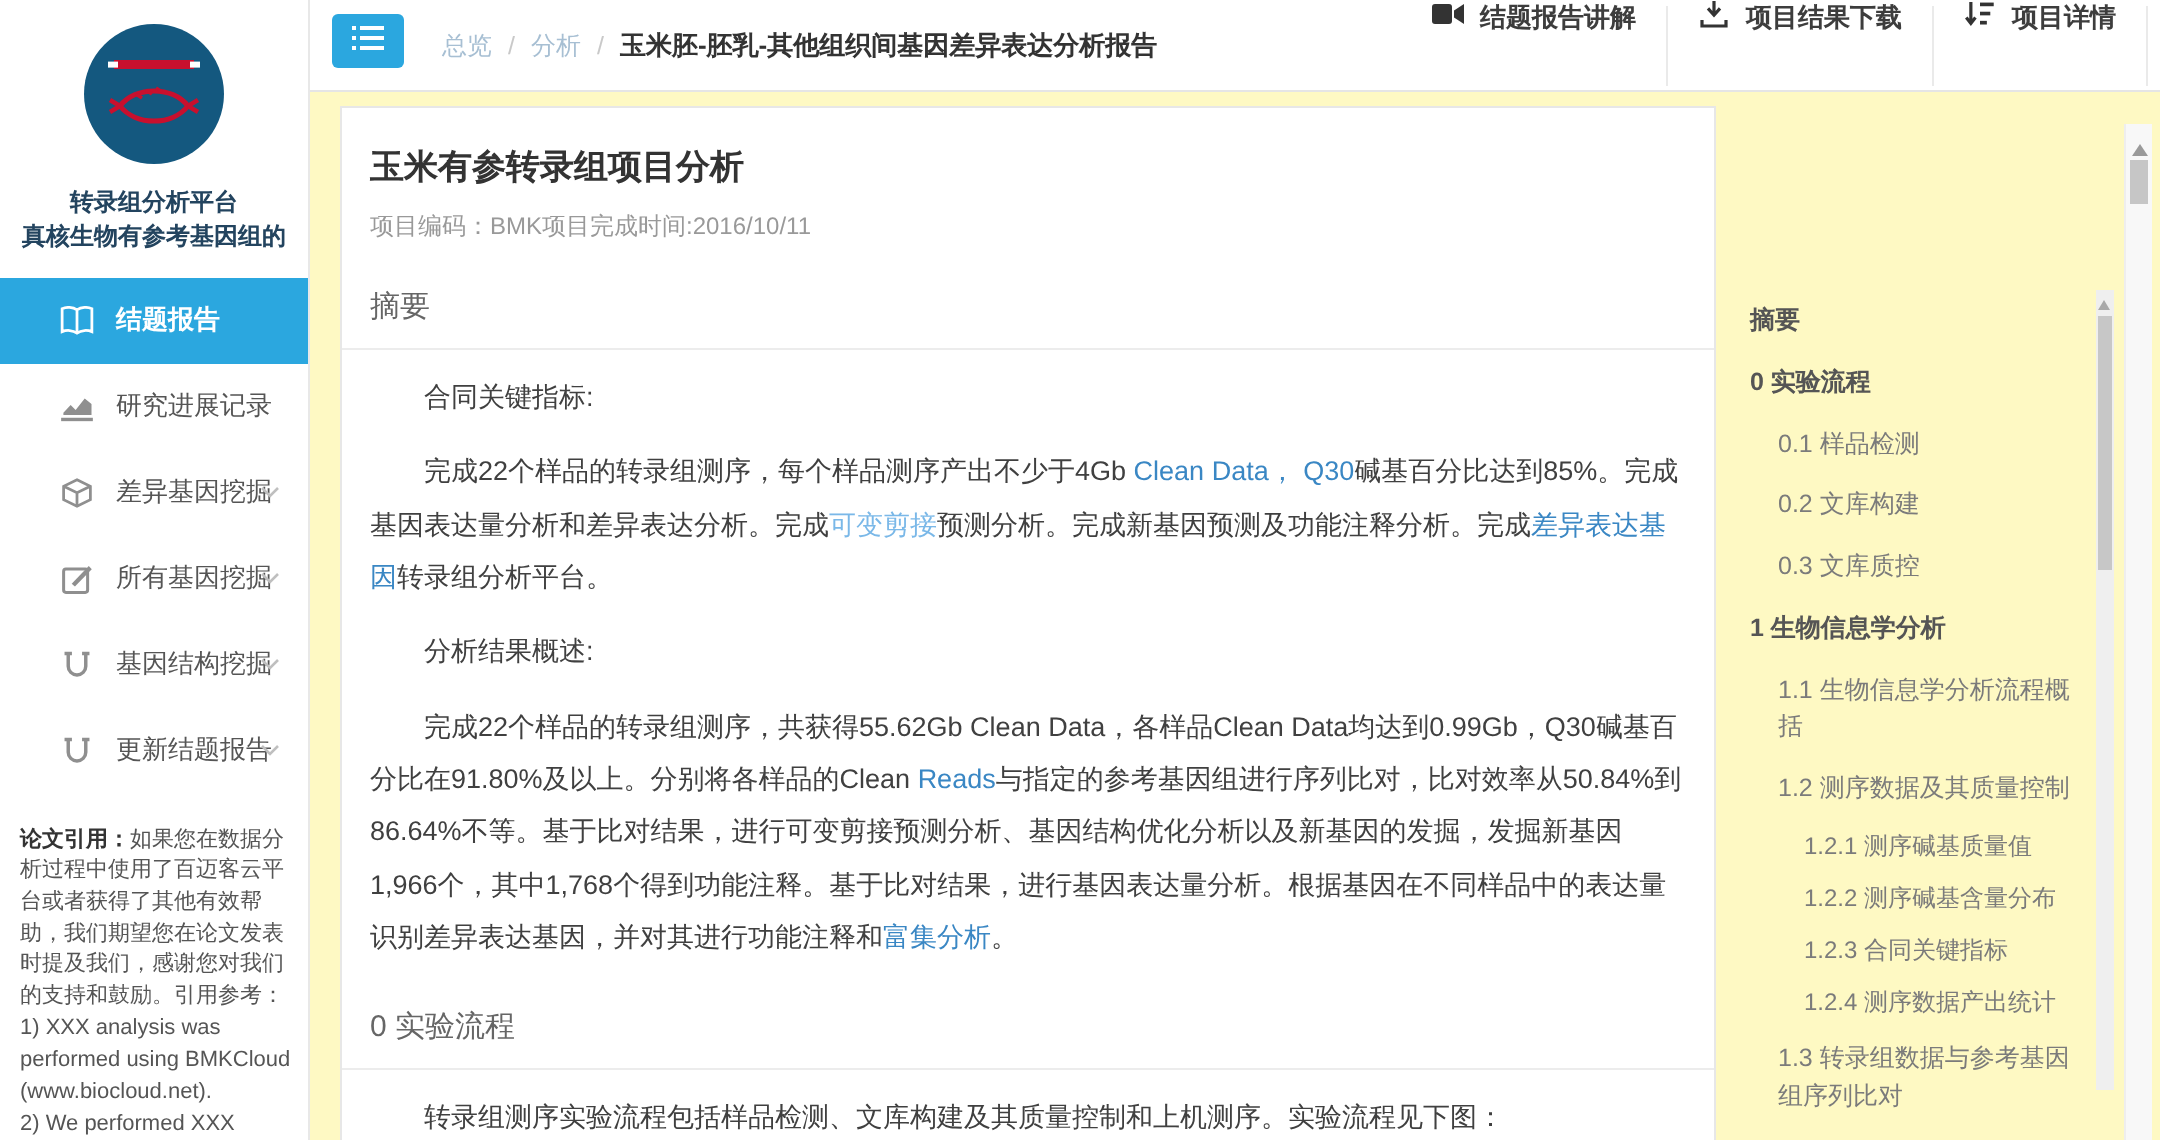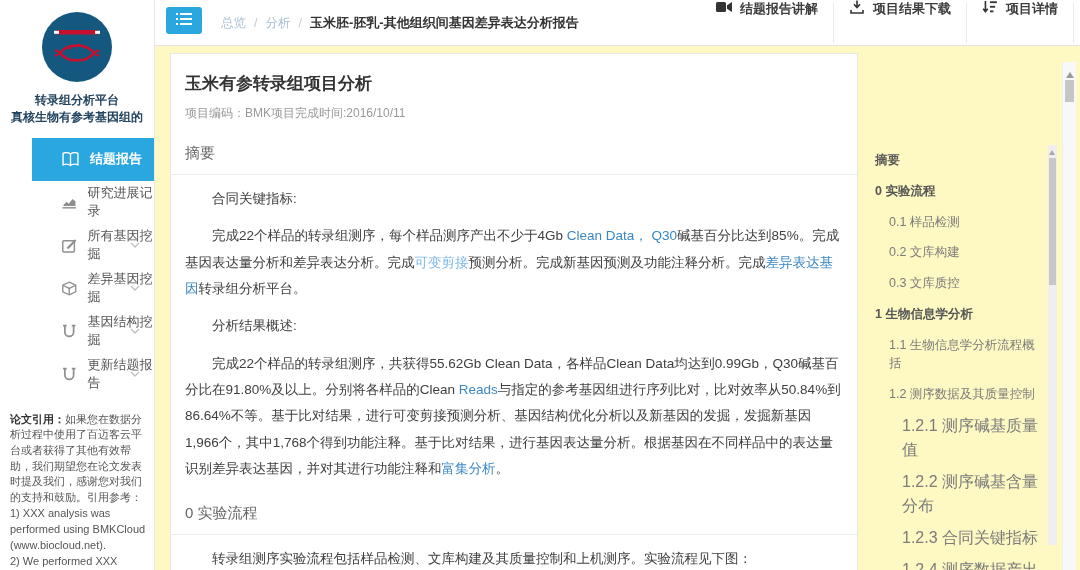--- a/index.html
+++ b/index.html
@@ -8,21 +8,21 @@
   *{box-sizing:border-box;margin:0;padding:0;}
   html,body{width:1080px;height:570px;overflow:hidden;}
   body{font-family:"Liberation Sans","DejaVu Sans",sans-serif;background:#fff;position:relative;color:#333;}
 
   
   .sidebar{position:absolute;left:0;top:0;width:155px;height:570px;background:#fff;border-right:1px solid #e8e8e8;z-index:5;}
   .logo-wrap{padding-top:10px;text-align:center;}
   .logo-circle{display:inline-block;width:74px;height:74px;}
   .logo-title{margin-top:4px;text-align:center;font-size:12px;font-weight:bold;color:#23445F;line-height:1.45;}
   .menu{margin-top:11px;}
-  .menu-item{height:43px;display:flex;align-items:center;padding-left:30px;cursor:pointer;position:relative;color:#555;font-size:13px;margin-left:32px;}
+  .menu-item{height:43px;display:flex;align-items:center;padding-left:30px;cursor:pointer;position:relative;color:#555;font-size:13px;}
   .menu-item .icn{width:17px;height:15px;margin-right:11px;color:#8f8f8f;display:inline-flex;align-items:center;}
   .menu-item .icn svg{width:100%;height:100%;}
   .menu-item.active{background:var(--accent);color:#fff;font-weight:bold;}
   .menu-item.active .icn{color:#fff;}
   .menu-item .chev{position:absolute;right:14px;width:10px;height:6px;margin:0;}
   .citation{margin:16px 8px 0 10px;font-size:11px;color:#555;line-height:1.42;}
   .cit-lead{font-weight:bold;color:#333;}
   .cit-ref{margin-top:1px;}
 
   
@@ -47,21 +47,21 @@
   .sec-h{font-size:15px;color:#666;margin:22px -14px 0;padding:0 14px 11px;border-bottom:1px solid #ececec;font-weight:normal;}
   .para{font-size:13.5px;color:#404040;line-height:1.95;text-indent:2em;margin-top:11px;}
   .seg-link{color:var(--link);cursor:pointer;}
   .seg-link-light{color:var(--linklight);cursor:pointer;}
 
   
   .toc{position:absolute;left:720px;top:99px;width:170px;}
   .toc-item{font-size:12.5px;color:#7b7b7b;padding:6px 0;line-height:1.5;cursor:pointer;}
   .toc-item.l0{color:#555;font-weight:bold;}
   .toc-item.l1{padding-left:14px;}
-  .toc-item.l2{padding-left:27px;font-size:16px;padding-top:4px;padding-bottom:4px;}
+  .toc-item.l2{padding-left:27px;font-size:12px;padding-top:4px;padding-bottom:4px;}
 
   
   .toc-scrollbar{position:absolute;left:893px;top:99px;width:9px;height:400px;background:#efefef;}
   .toc-scrollbar .sb-up{position:absolute;top:2px;left:1px;width:0;height:0;border:3.5px solid transparent;border-bottom:5px solid #a9a9a9;}
   .toc-scrollbar .sb-thumb{position:absolute;left:1px;right:1px;top:13px;height:127px;background:#c7c7c7;cursor:pointer;}
   .page-scrollbar{position:absolute;right:4px;top:16px;bottom:0;width:14px;background:#f8f8f8;border-left:1px solid #eee;}
   .page-scrollbar .sb-up{position:absolute;top:6px;left:3px;width:0;height:0;border:4px solid transparent;border-bottom:6px solid #9a9a9a;}
   .page-scrollbar .sb-thumb{position:absolute;left:2px;right:2px;top:18px;height:22px;background:#c6c6c6;cursor:pointer;}
 </style>
 </head>
@@ -99,39 +99,39 @@
           <svg viewBox="0 0 15 13">
             <path d="M.5 12 h14" stroke="currentColor" stroke-width="1.5"></path>
             <path d="M1.5 9 l3.2-3.4 2.2 2.2 4-5 3 2.4 v4.8 h-12.4 Z" fill="currentColor"></path>
           </svg>
         </span>
         <span class="mi-label">研究进展记录</span>
       </div>
       <div class="menu-item">
         <span class="icn ">
           <svg viewBox="0 0 13 13">
+            <path d="M6.5 .8 L12.3 3.6 V9.4 L6.5 12.2 L.7 9.4 V3.6 Z" stroke="currentColor" fill="none" stroke-width="1.2"></path>
+            <path d="M.7 3.6 L6.5 6.4 L12.3 3.6 M6.5 6.4 V12.2" stroke="currentColor" fill="none" stroke-width="1.2"></path>
+          </svg>
+        </span>
+        <span class="mi-label">差异基因挖掘</span>
+        <span class="icn chev">
+          <svg viewBox="0 0 10 6">
+            <path d="M1 1 L5 5 L9 1" stroke="#bfbfbf" fill="none" stroke-width="1.3"></path>
+          </svg>
+        </span>
+      </div>
+      <div class="menu-item">
+        <span class="icn ">
+          <svg viewBox="0 0 13 13">
             <rect x=".7" y="2.2" width="10.4" height="10.1" rx="1" stroke="currentColor" fill="none" stroke-width="1.3"></rect>
             <path d="M4.2 8.6 L11.6 .9 L12.9 2.3 L5.6 9.8 Z" fill="currentColor"></path>
           </svg>
         </span>
         <span class="mi-label">所有基因挖掘</span>
-        <span class="icn chev">
-          <svg viewBox="0 0 10 6">
-            <path d="M1 1 L5 5 L9 1" stroke="#bfbfbf" fill="none" stroke-width="1.3"></path>
-          </svg>
-        </span>
-      </div>
-      <div class="menu-item">
-        <span class="icn ">
-          <svg viewBox="0 0 13 13">
-            <path d="M6.5 .8 L12.3 3.6 V9.4 L6.5 12.2 L.7 9.4 V3.6 Z" stroke="currentColor" fill="none" stroke-width="1.2"></path>
-            <path d="M.7 3.6 L6.5 6.4 L12.3 3.6 M6.5 6.4 V12.2" stroke="currentColor" fill="none" stroke-width="1.2"></path>
-          </svg>
-        </span>
-        <span class="mi-label">差异基因挖掘</span>
         <span class="icn chev">
           <svg viewBox="0 0 10 6">
             <path d="M1 1 L5 5 L9 1" stroke="#bfbfbf" fill="none" stroke-width="1.3"></path>
           </svg>
         </span>
       </div>
       <div class="menu-item">
         <span class="icn ">
           <svg viewBox="0 0 12 13">
             <path d="M2.2 1.5 V7 a3.8 3.8 0 0 0 7.6 0 V1.5" stroke="currentColor" fill="none" stroke-width="1.5"></path>

